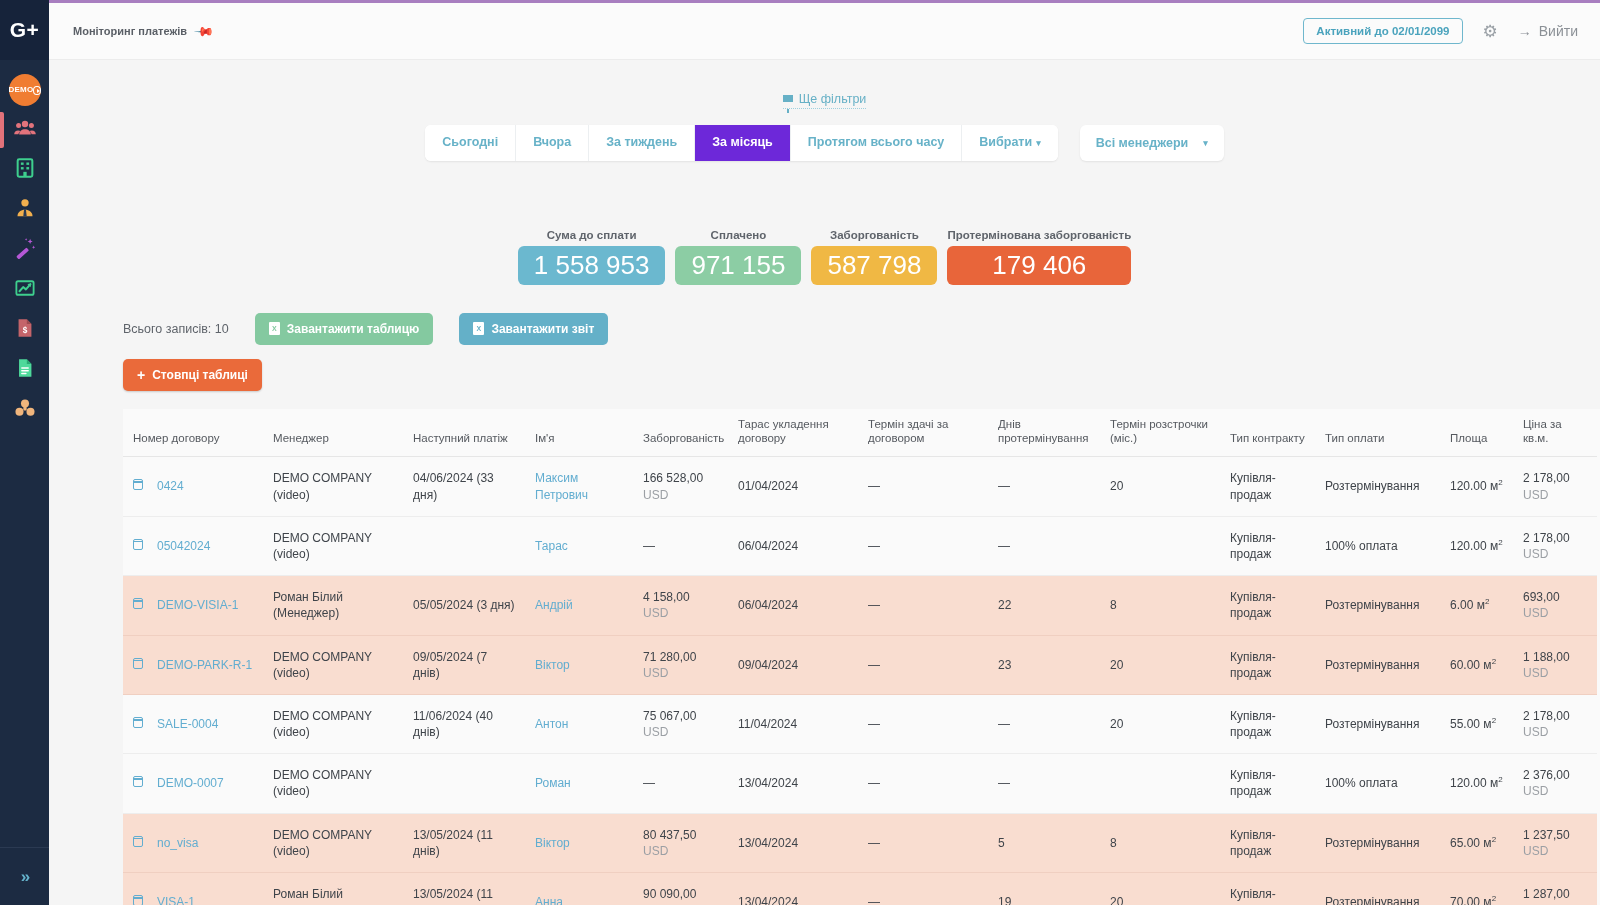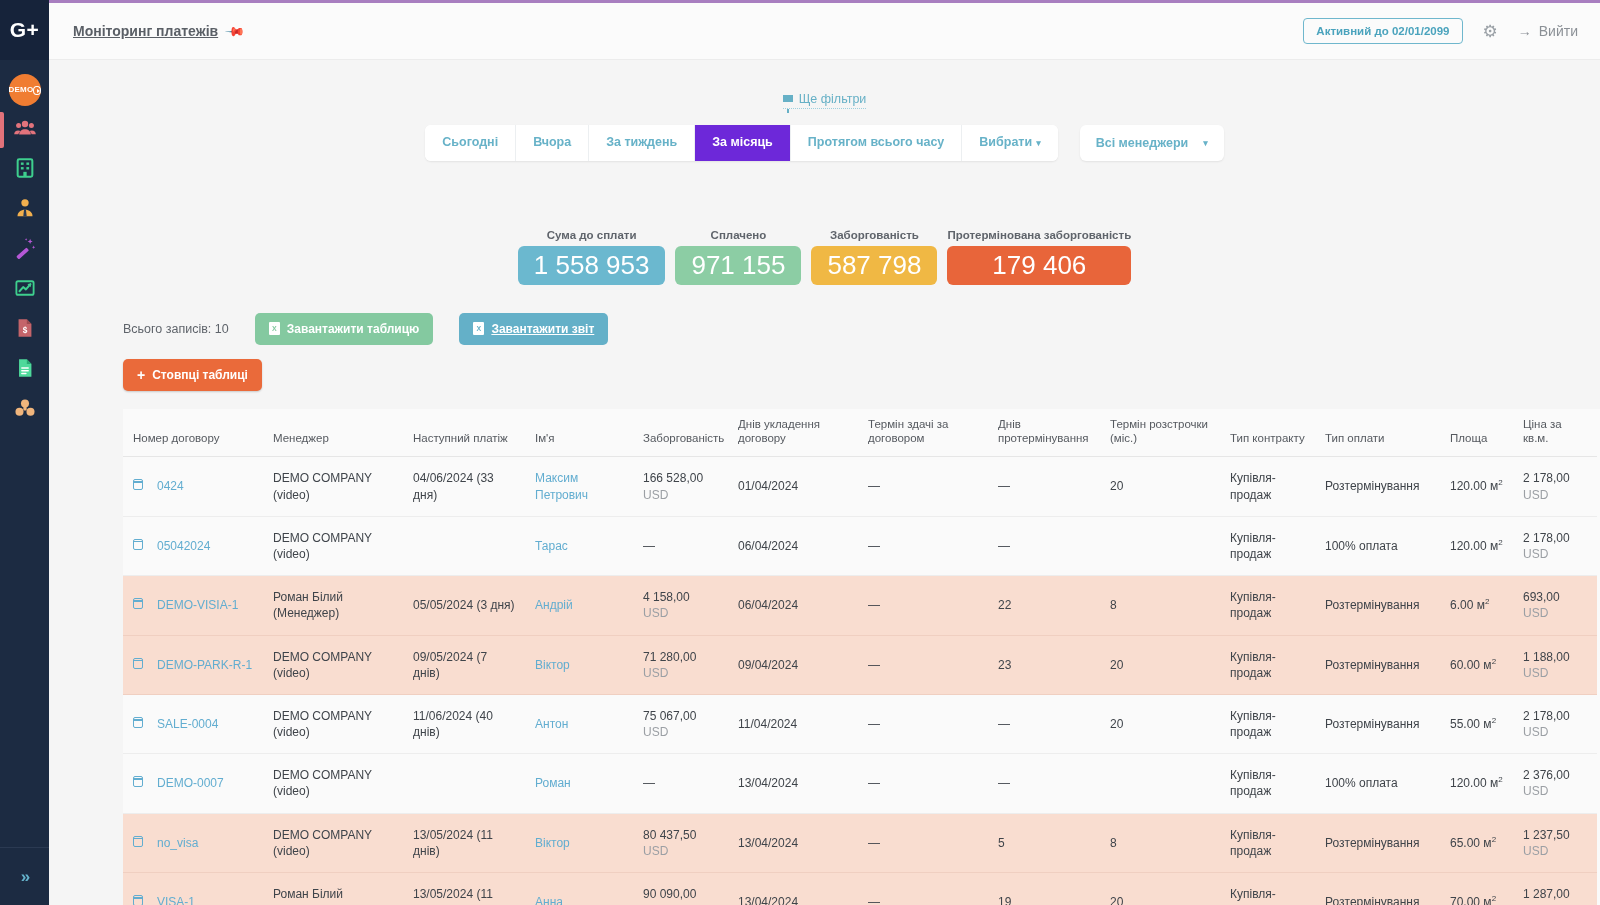--- a/index.html
+++ b/index.html
@@ -61,21 +61,21 @@
   
   .main { flex: 1 1 auto; height: 905px; position: relative; background: #f5f5f5; overflow: hidden; }
   .topline { height: 3px; background: #a87ec0; }
 
   .header {
     height: 57px; background: #fbfbfb;
     display: flex; align-items: center;
     padding: 0 22px 0 24px;
     border-bottom: 1px solid #ececec;
   }
-  .page-title { font-size: 14px; color: #5a5f66; font-weight: 600; text-decoration: underline; }
+  .page-title { font-size: 11px; color: #5a5f66; font-weight: 600; }
   .pin-icon { margin-left: 9px; color: #9aa0a6; font-size: 13px; display:inline-block; transform: rotate(45deg); }
   .header-right { margin-left: auto; display: flex; align-items: center; gap: 20px; }
   .active-badge {
     border: 1px solid #6fb7cd; color: #4aa3bd;
     border-radius: 4px; padding: 6px 12px;
     font-size: 11.5px; font-weight: 600; white-space: nowrap;
   }
   .gear-icon { color: #9aa0a6; font-size: 17px; line-height: 1; }
   .logout { color: #8b9096; font-size: 14px; display: flex; align-items: center; gap: 7px; }
   .logout .arr { font-size: 14px; }
@@ -141,21 +141,21 @@
 
   
   .actions { display: flex; align-items: center; gap: 26px; padding: 28px 0 0 74px; }
   .total-rec { font-size: 12.5px; color: #5f646b; }
   .btn {
     border-radius: 5px; color: #fff; font-size: 12px; font-weight: 700;
     padding: 9px 14px; display: inline-flex; align-items: center; gap: 7px;
     white-space: nowrap;
   }
   .btn-green { background: #84c9a0; }
-  .btn-blue { background: #64b0c8; text-decoration: underline; }
+  .btn-blue { background: #64b0c8; }
   .btn-orange { background: #ea6a3a; box-shadow: 0 1px 2px rgba(0,0,0,.18); }
   .doc-ic {
     width: 11px; height: 13px; background: #fff; border-radius: 1px;
     position: relative; display: inline-block;
   }
   .doc-ic::before {
     content: ""; position: absolute; right: 0; top: 0;
     border-top: 4px solid transparent; border-left: 4px solid transparent;
   }
   .doc-ic .mark {
@@ -432,21 +432,21 @@
               <col class="c-area">
               <col class="c-price">
           </colgroup>
           <thead>
             <tr>
               <th>Номер договору</th>
               <th>Менеджер</th>
               <th>Наступний платіж</th>
               <th>Ім'я</th>
               <th>Заборгованість</th>
-              <th>Днів укладення договору</th>
+              <th>Тарас укладення договору</th>
               <th>Термін здачі за договором</th>
               <th>Днів протермінування</th>
               <th>Термін розстрочки (міс.)</th>
               <th>Тип контракту</th>
               <th>Тип оплати</th>
               <th>Площа</th>
               <th>Ціна за кв.м.</th>
             </tr>
           </thead>
           <tbody id="tbody">

